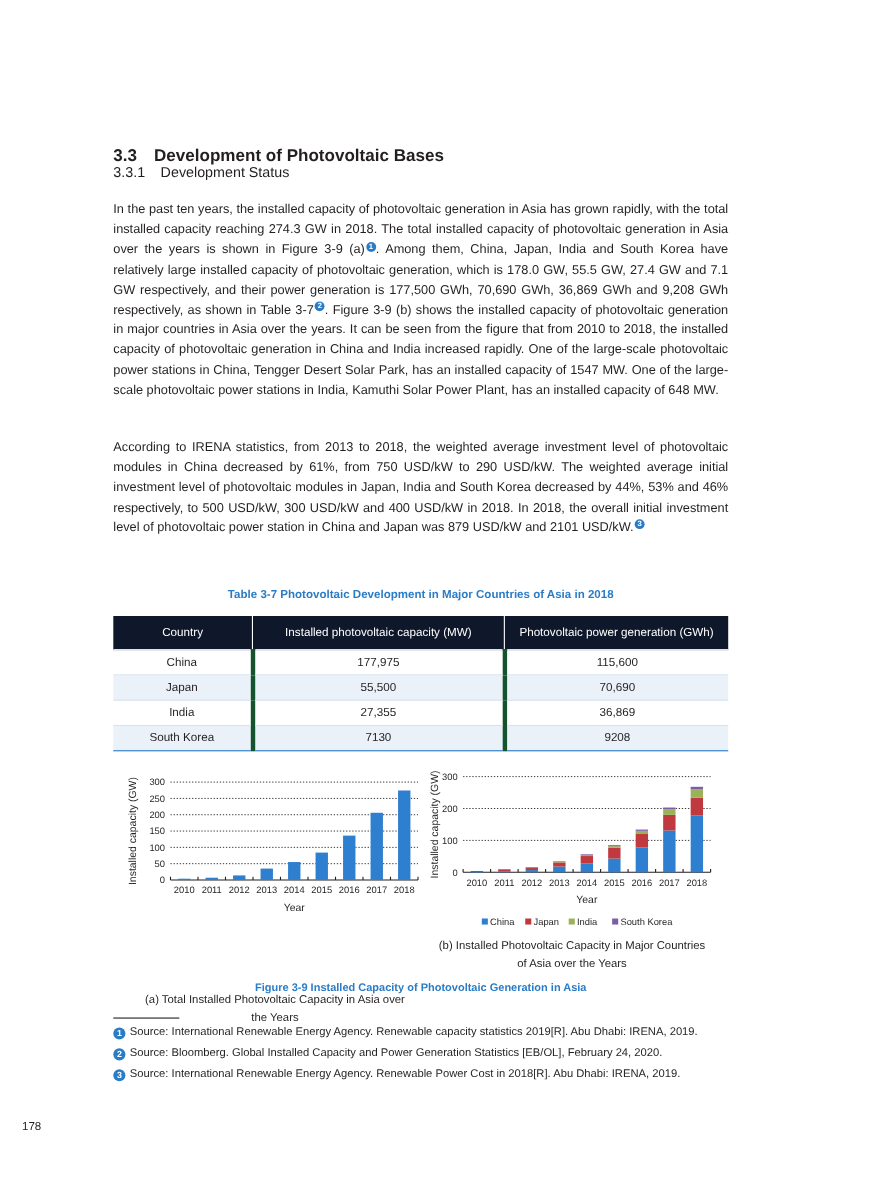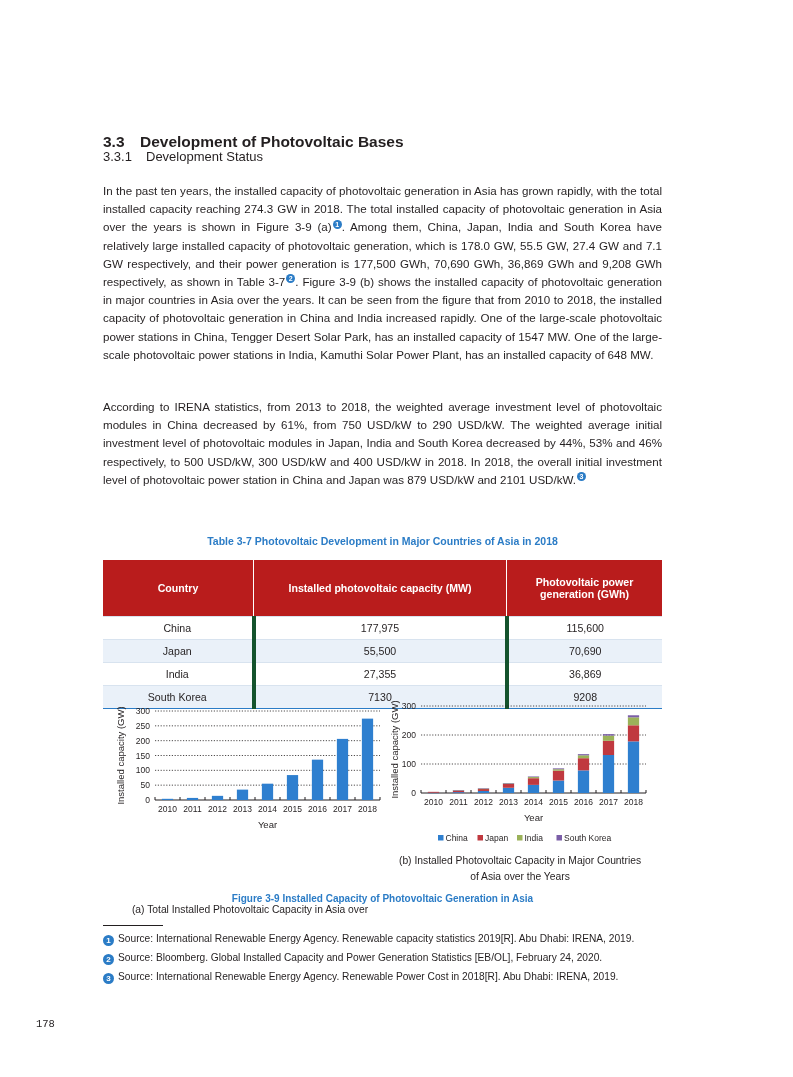--- a/index.html
+++ b/index.html
@@ -11,36 +11,36 @@
   .h2 { left: 103px; top: 149px; font-size: 13px; font-weight: normal; }
   .h2 .num { display: inline-block; width: 43px; }
   .para { left: 103px; width: 559px; font-size: 11.6px; line-height: 18.2px; text-align: justify; }
   .p1 { top: 182px; }
   .p2 { top: 398px; }
   .fnref { display: inline-block; width: 9px; height: 9px; border-radius: 50%; background: #2b7cc6;
            color: #fff; font-size: 7px; line-height: 9px; text-align: center; vertical-align: super;
            font-weight: bold; margin-left: 1px; }
   .tcap { left: 103px; width: 559px; top: 535px; text-align: center; font-size: 10.5px; font-weight: bold; color: #2b7cc6; }
   table.data { position: absolute; left: 103px; top: 560px; width: 559px; border-collapse: collapse; font-size: 10.6px; }
-  table.data th { background: #b91c1c; color: #fff; font-weight: bold; height: 22px; padding: 16px;
+  table.data th { background: #0f172a; color: #fff; font-weight: normal; height: 22px; padding: 4px;
                   border-left: 1px solid #ffffff; }
   table.data th:first-child { border-left: none; }
   table.data td { text-align: center; height: 22px; padding: 0; border-left: 4px solid #14532d; }
   table.data td:first-child { border-left: none; }
   table.data tr.even td { background: #eaf1f9; }
   table.data tr:last-child td { border-bottom: 1.5px solid #2b7cc6; }
   table.data tr td { border-top: 1px solid #d8e3ef; }
   .chart { font-size: 9px; color: #231f20; }
   .subcap { font-size: 10.3px; text-align: center; line-height: 16px; }
   .figcap { left: 103px; width: 559px; top: 893px; text-align: center; font-size: 10px; font-weight: bold; color: #2b7cc6; }
   .fnline { left: 103px; top: 925px; width: 60px; border-top: 1px solid #231f20; }
   .fn { left: 103px; font-size: 10.2px; line-height: 18px; white-space: nowrap; }
   .fn .dot { display: inline-block; width: 11px; height: 11px; border-radius: 50%; background: #2b7cc6; color: #fff;
              font-size: 8px; line-height: 11px; text-align: center; font-weight: bold; margin-right: 4px; vertical-align: -1px; }
-  .pagenum { left: 36px; top: 1018px; font-size: 10.5px; font-family: Liberation Mono, monospace; }
+  .pagenum { left: 20px; top: 1018px; font-size: 10.5px; }
 </style>
 </head>
 <body>
 
 <div class="abs h1">
   <span class="num">3.3</span><span>Development of Photovoltaic Bases</span>
 </div>
 <div class="abs h2">
   <span class="num">3.3.1</span><span>Development Status</span>
 </div>
@@ -206,20 +206,21 @@
       <text x="97" y="146" font-size="8.5" font-family="Liberation Sans, sans-serif" fill="#231f20">Japan</text>
       <rect x="129" y="140" width="5.5" height="5.5" fill="#9bb259"></rect>
       <text x="136.5" y="146" font-size="8.5" font-family="Liberation Sans, sans-serif" fill="#231f20">India</text>
       <rect x="168.5" y="140" width="5.5" height="5.5" fill="#7b5ea7"></rect>
       <text x="176" y="146" font-size="8.5" font-family="Liberation Sans, sans-serif" fill="#231f20">South Korea</text>
     </svg>
 </div>
 
 <div class="abs subcap" style="left:115px; top:902px; width:270px;">
   <div>(a) Total Installed Photovoltaic Capacity in Asia over</div>
+  <div>the Years</div>
 </div>
 <div class="abs subcap" style="left:385px; top:853px; width:270px;">
   <div>(b) Installed Photovoltaic Capacity in Major Countries</div>
   <div>of Asia over the Years</div>
 </div>
 <div class="abs figcap">Figure 3-9    Installed Capacity of Photovoltaic Generation in Asia</div>
 
 <div class="abs fnline"></div>
 <div id="footnotes">
     <div class="abs fn" style="top: 930px;"><span class="dot">1</span><span>Source: International Renewable Energy Agency. Renewable capacity statistics 2019[R]. Abu Dhabi: IRENA, 2019.</span></div>

